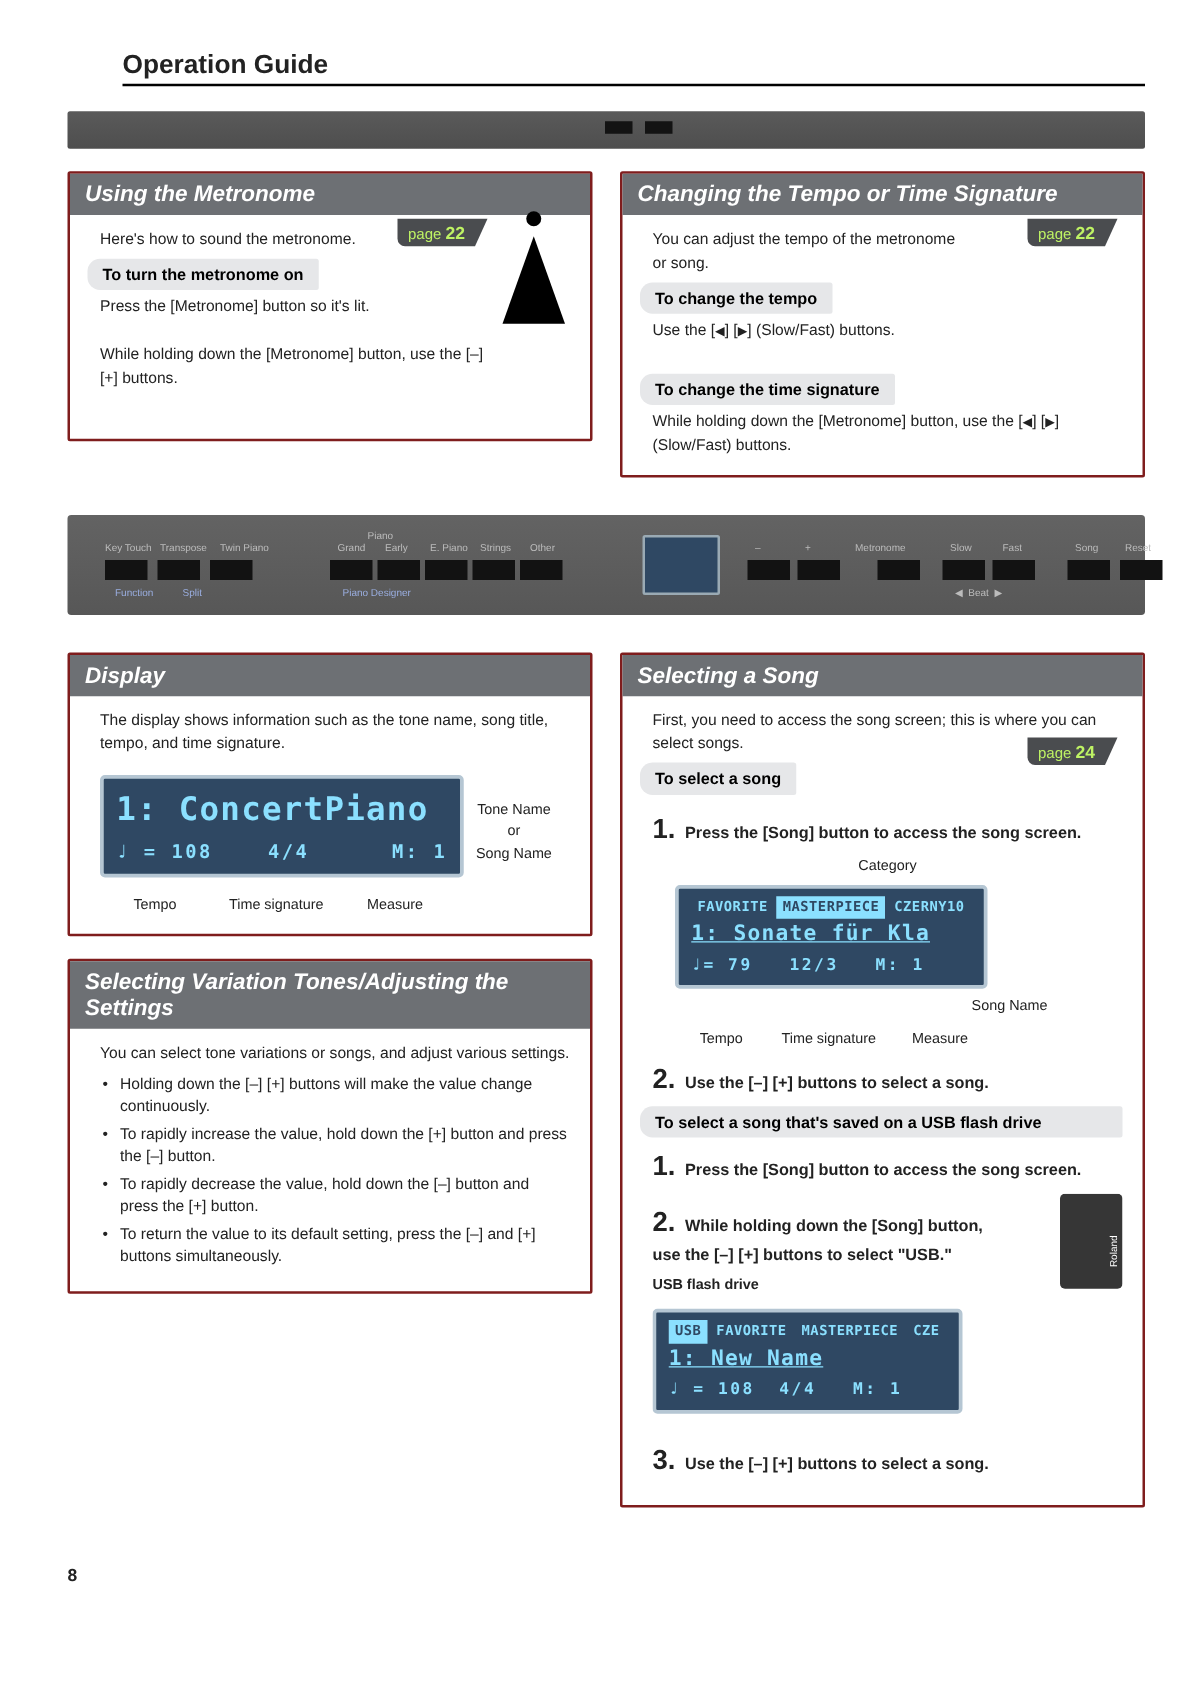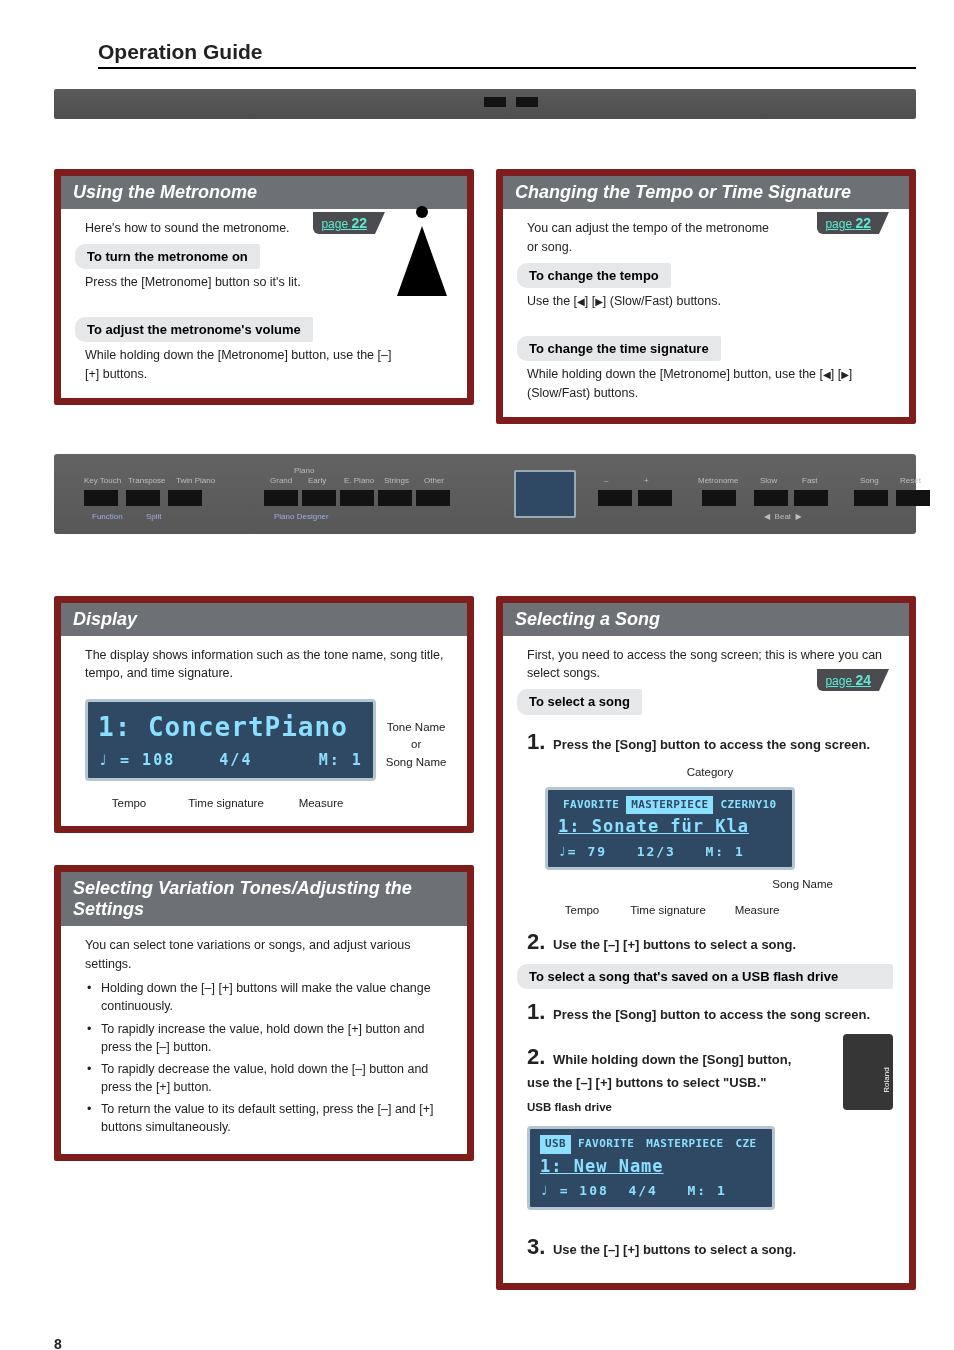--- a/index.html
+++ b/index.html
@@ -4,26 +4,26 @@
 <style>
   * { box-sizing: border-box; margin: 0; padding: 0; }
   body { font-family: Arial, Helvetica, sans-serif; background: #fff; width: 954px; color: #222; }
   .page { padding: 40px 38px 20px 54px; }
   .og-title { font-size: 21px; font-weight: bold; border-bottom: 2px solid #000; padding-bottom: 3px; margin-bottom: 20px; margin-left: 44px; }
   .device-strip { height: 30px; background: linear-gradient(#5a5a5a,#4e4e4e); border-radius: 2px; margin-bottom: 18px; position: relative; }
   .device-strip .btns { position:absolute; left:430px; top:8px; display:flex; gap:10px; }
   .device-strip .btns span { width:22px; height:10px; background:#131313; display:inline-block;}
   .cols { display: flex; gap: 22px; position: relative; }
   .col { flex: 1; }
-  .card { border: 7px solid #7f1d1d; border-radius: 2px; background: #fff; padding: 0 0 14px 0; margin-bottom: 18px; position: relative; margin-top: 32px; }
+  .card { border: 2px solid #7f1d1d; border-radius: 2px; background: #fff; padding: 0 0 14px 0; margin-bottom: 18px; position: relative; }
   .card-header { background: #6d7074; color: #fff; font-weight: bold; font-size: 18px; padding: 6px 12px; font-style: italic; }
   .card-header span{ font-style: italic; }
   .card-body { padding: 10px 16px 0 24px; font-size: 12.5px; line-height: 1.5; }
   .sub { background: #e6e7e9; color: #000; font-weight: bold; font-size: 13px; display:inline-block; padding: 3px 12px 3px 12px; border-radius: 10px 2px 2px 10px; margin: 6px 0 4px -10px; }
-  .page-ref { position:absolute; background:#4a4c4f; color:#5eead4; font-size:12px; padding:3px 8px; border-radius: 0 0 0 6px; text-decoration: underline; }
+  .page-ref { position:absolute; background:#4a4c4f; color:#bef264; font-size:12px; padding:3px 8px; border-radius: 0 0 0 6px; }
   .page-ref::after { content:""; position:absolute; right:-10px; top:0; border-top:0; border-bottom:22px solid transparent; border-left:10px solid #4a4c4f;}
   .page-ref b { font-size:14px;}
   ul.b { list-style: none; padding-left: 6px; margin-top:6px;}
   ul.b li { position:relative; padding-left:10px; margin:4px 0; font-size:12.5px; line-height:1.45;}
   ul.b li::before { content:"•"; position:absolute; left:-4px; top:0; }
   .step-num { font-size: 22px; font-weight: bold; display:inline-block; margin-right:4px;}
   .step { font-size:13px; font-weight:bold; margin:6px 0;}
   .lcd { background:#2f4863; color:#8be0ff; font-family: "DejaVu Sans Mono","Courier New", monospace; border:3px solid #b5c6d3; border-radius:4px; padding:6px 10px; display:inline-block; margin:6px 0;}
   .lcd .big { font-size: 26px; font-weight:bold; letter-spacing:1px; display:block;}
   .lcd .row2 { font-size:15px; letter-spacing:2px; display:block; padding-top:2px; font-weight:bold;}
@@ -67,21 +67,20 @@
     <div class="col">
       <div class="card" style="min-height:216px;">
         <div class="card-header"><span>Using the Metronome</span></div>
         <div class="page-ref" style="top:36px; right:92px;"><span>page</span> <b>22</b></div>
         <div class="metro-icon"></div>
         <div class="card-body">
           <p>Here's how to sound the metronome.</p>
           <div class="sub">To turn the metronome on</div>
           <p>Press the [Metronome] button so it's lit.</p>
           <br>
-          <div class="sub">To adjust the metronome's volume</div>
           <p style="max-width:310px;">While holding down the [Metronome] button, use the [–] [+] buttons.</p>
         </div>
       </div>
     </div>
 
     <div class="col">
       <div class="card" style="min-height:216px;">
         <div class="card-header"><span>Changing the Tempo or Time Signature</span></div>
         <div class="page-ref" style="top:36px; right:30px;"><span>page</span> <b>22</b></div>
         <div class="card-body">
@@ -104,21 +103,21 @@
     <span class="lbl" style="left:30px;">Key Touch</span>
     <span class="lbl" style="left:74px;">Transpose</span>
     <span class="lbl" style="left:122px;">Twin Piano</span>
     <span class="lbl" style="left:216px;">Grand</span>
     <span class="lbl" style="left:254px;">Early</span>
     <span class="lbl" style="left:290px;">E. Piano</span>
     <span class="lbl" style="left:330px;text-align:right;">Strings</span>
     <span class="lbl" style="left:370px;">Other</span>
     <span class="lbl" style="left:550px;">–</span>
     <span class="lbl" style="left:590px;">+</span>
-    <span class="lbl" style="left:644px;">Metronome</span>
+    <span class="lbl" style="left:630px;">Metronome</span>
     <span class="lbl" style="left:706px;">Slow</span>
     <span class="lbl" style="left:748px;">Fast</span>
     <span class="lbl" style="left:806px;">Song</span>
     <span class="lbl" style="left:846px;">Reset</span>
     <span class="lbl" style="left:38px; top:58px; color:#9aaee0;">Function</span>
     <span class="lbl" style="left:92px; top:58px; color:#9aaee0;">Split</span>
     <span class="lbl" style="left:240px; top:12px;">Piano</span>
     <span class="lbl" style="left:220px; top:58px; color:#9aaee0;">Piano Designer</span>
     <span class="lbl" style="left:710px; top:58px;">◀ &nbsp;<span>Beat</span>&nbsp; ▶</span>
     <div class="btn" style="left:30px;"></div>

